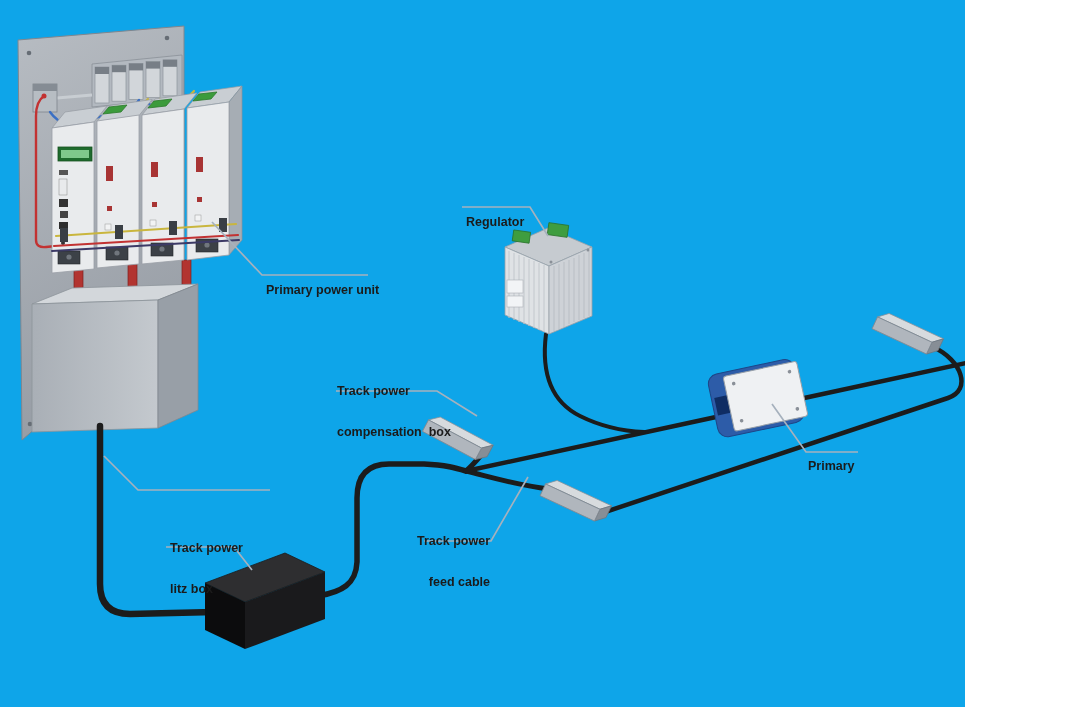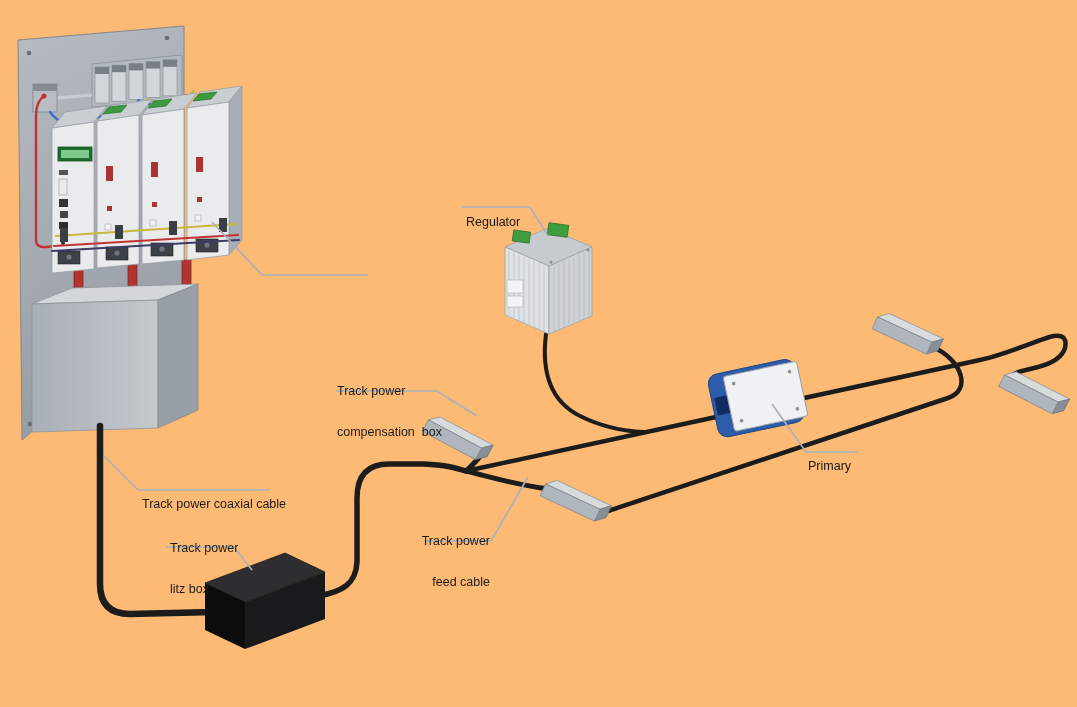--- a/index.html
+++ b/index.html
@@ -1,17 +1,17 @@
 <!DOCTYPE html>
 <html><head>
 <meta charset="utf-8">
 <style>
   html,body{margin:0;padding:0;background:#fff;}
-  #stage{position:relative;width:1077px;height:707px;background:#fdba74;overflow:hidden;
-         font-family:"Liberation Sans",sans-serif;}
+  #stage{position:relative;width:965px;height:707px;background:#0ea5e9;overflow:hidden;
+         font-family:"Liberation Sans",sans-serif;font-weight:bold;}
   #art{position:absolute;left:0;top:0;}
   .lbl{position:absolute;font-size:12.5px;line-height:13.5px;color:#1b1b1b;white-space:pre;}
   .lbl.right{text-align:right;}
   .lbl span{display:block;white-space:pre;}
 </style>
 </head>
 <body>
 
 <div id="stage">
 
@@ -245,33 +245,33 @@
     <polyline points="270,490 138,490 104,456"></polyline>
     <polyline points="166,547 234,547 252,570"></polyline>
     <polyline points="424,541 491,541 528,477"></polyline>
   </g>
 </svg>
 
 <div class="lbl" style="left:466px;top:189px;">
   <span>Regulator</span>
 </div>
 
+<div class="lbl" style="left:266px;top:257px;">
+  <span>Primary power unit</span>
+</div>
 
 <div class="lbl" style="left:337px;top:358px;">
   <span>Track power</span>
   <span>compensation  box</span>
 </div>
 
 <div class="lbl" style="left:808px;top:433px;">
   <span>Primary</span>
 </div>
 
-<div class="lbl" style="left:142px;top:471px;">
-  <span>Track power coaxial cable</span>
-</div>
 
 <div class="lbl" style="left:170px;top:515px;">
   <span>Track power</span>
   <span>litz box</span>
 </div>
 
 <div class="lbl right" style="left:400px;top:508px;width:90px;">
   <span>Track power</span>
   <span>feed cable</span>
 </div>

